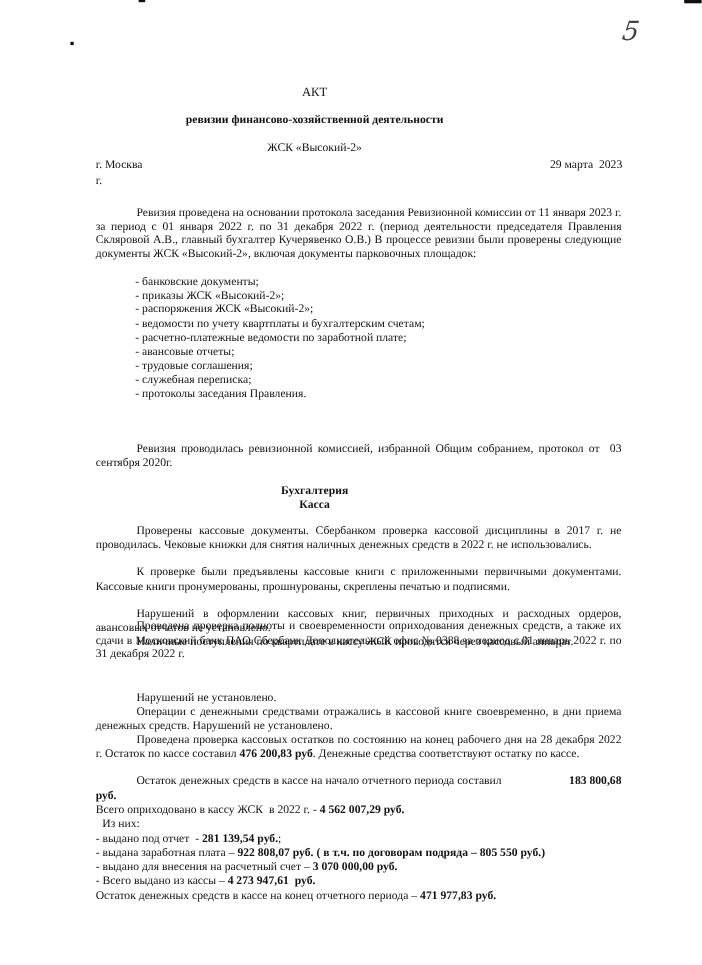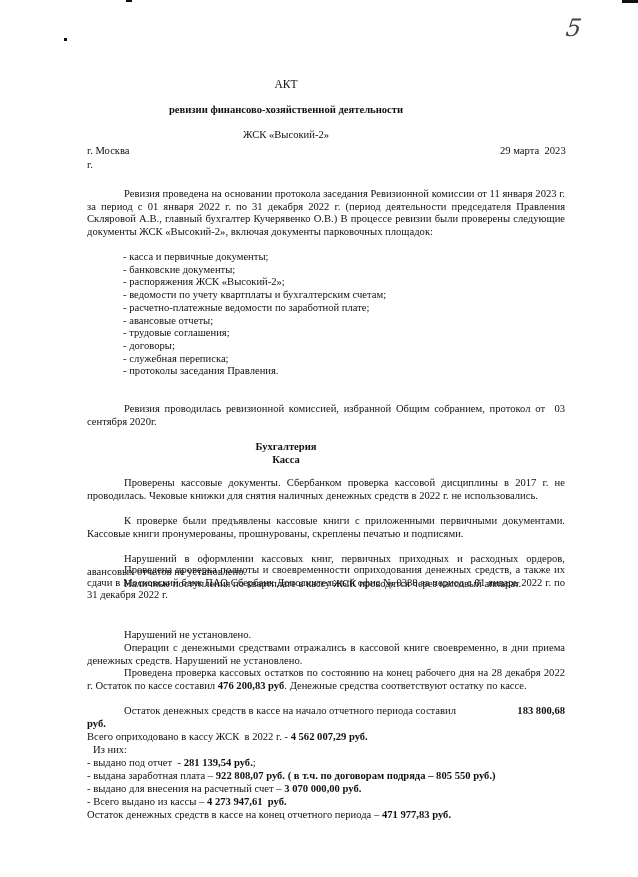--- a/index.html
+++ b/index.html
@@ -28,28 +28,27 @@
 <div class="center" style="top:129px;">ЖСК «Высокий-2»</div>
 <div class="abs" style="left:87px;top:145px;">г. Москва</div>
 <div class="abs" style="left:87px;top:159px;">г.</div>
 <div class="abs" style="left:500px;top:145px;white-space:pre;">29 марта  2023</div>
 
 <div class="para" style="top:188px;">
   <span class="ind"></span><span>Ревизия проведена на основании протокола заседания Ревизионной комиссии от 11 января 2023 г. за период с 01 января 2022 г. по 31 декабря 2022 г. (период деятельности председателя Правления Скляровой А.В., главный бухгалтер Кучерявенко О.В.) В процессе ревизии были проверены следующие документы ЖСК «Высокий-2», включая документы парковочных площадок:</span>
 </div>
 
 <div class="list" style="top:251px;">
-  <div>- касса и первичные документы;</div>
   <div>- банковские документы;</div>
+  <div>- приказы ЖСК «Высокий-2»;</div>
   <div>- распоряжения ЖСК «Высокий-2»;</div>
   <div>- ведомости по учету квартплаты и бухгалтерским счетам;</div>
   <div>- расчетно-платежные ведомости по заработной плате;</div>
   <div>- авансовые отчеты;</div>
   <div>- трудовые соглашения;</div>
-  <div>- договоры;</div>
   <div>- служебная переписка;</div>
   <div>- протоколы заседания Правления.</div>
 </div>
 
 <div class="para" style="top:403px;">
   <span class="ind"></span><span style="white-space:pre-wrap;">Ревизия проводилась ревизионной комиссией, избранной Общим собранием, протокол от  03 сентября 2020г.</span>
 </div>
 
 <div class="center b" style="top:441px;">Бухгалтерия</div>
 <div class="center b" style="top:454px;">Касса</div>

